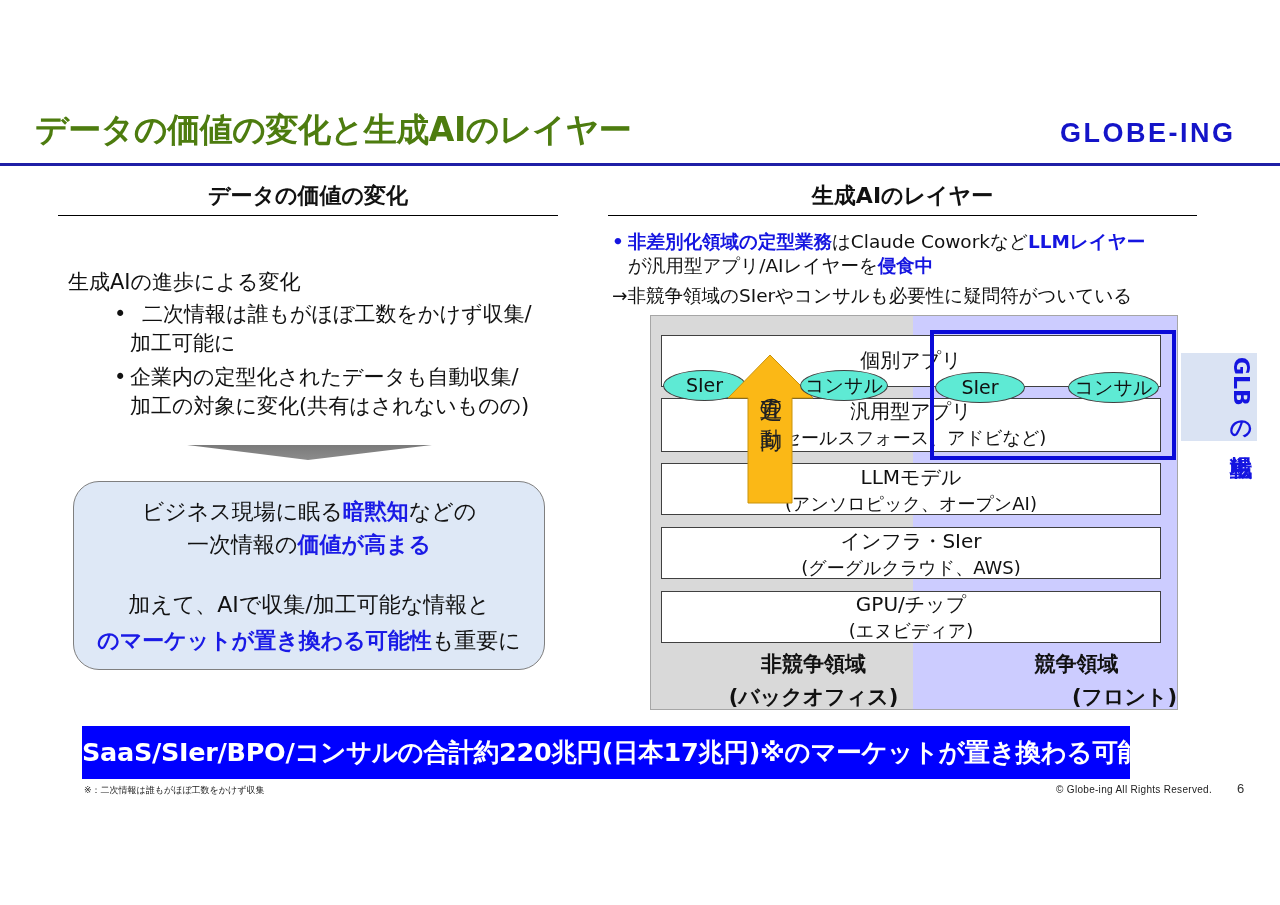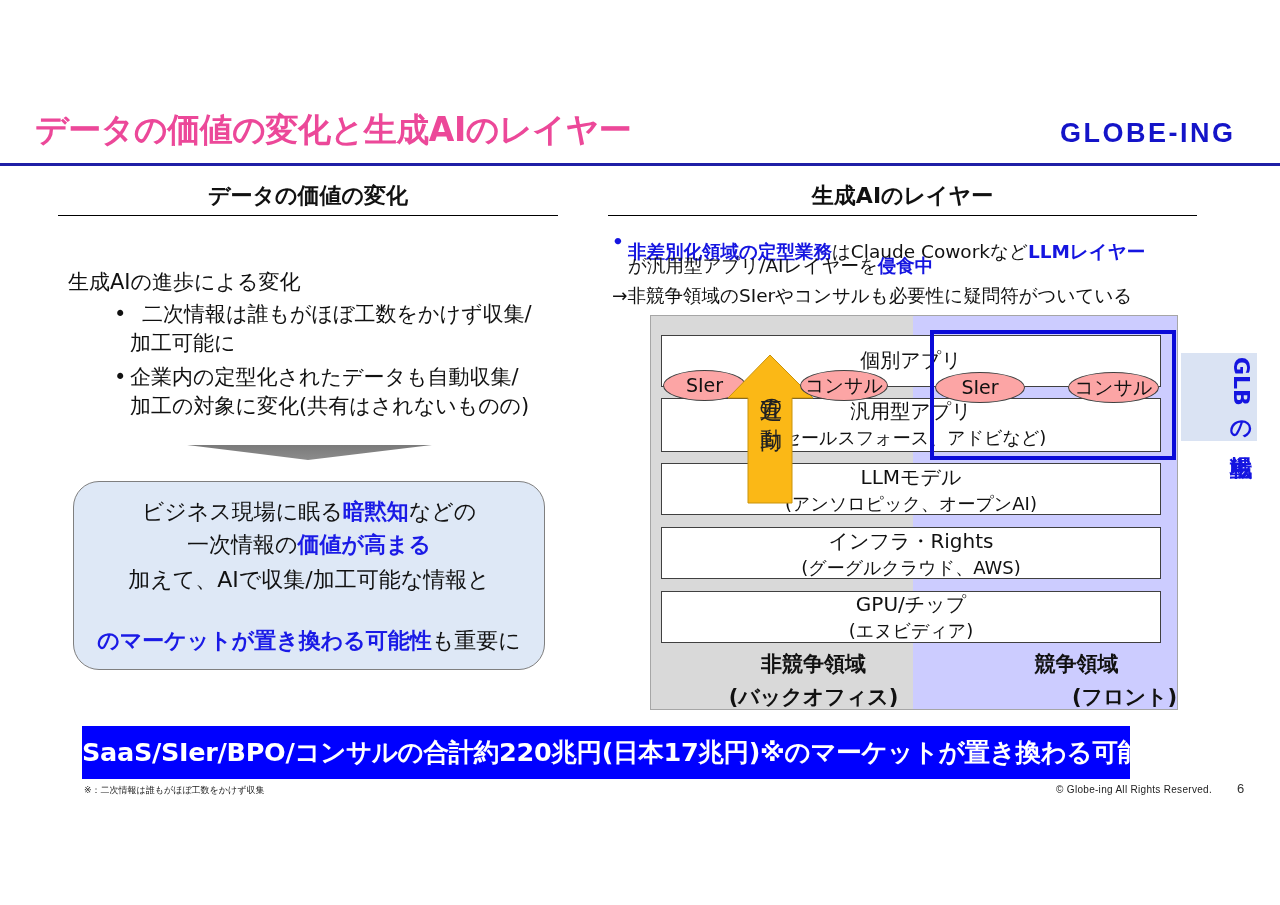--- a/index.html
+++ b/index.html
@@ -1,21 +1,21 @@
 <!DOCTYPE html>
 <html><head>
 <meta charset="utf-8">
 <style>
   html, body { margin: 0; padding: 0; background: #ffffff; }
   body { width: 1280px; height: 905px; position: relative; overflow: hidden;
          font-family: "DejaVu Sans", "Liberation Sans", sans-serif; color: #111111; }
   .abs { position: absolute; white-space: nowrap; }
 
   
-  .title { left: 35px; top: 110px; font-size: 33px; font-weight: bold; line-height: 40px; color: #ec4899; letter-spacing: -0.5px; text-align: right; }
+  .title { left: 35px; top: 110px; font-size: 33px; font-weight: bold; line-height: 40px; color: #4d7c0f; letter-spacing: -0.5px; text-align: right; }
   .logo { left: 1060px; top: 117px; font-family: "Liberation Sans", sans-serif; font-weight: bold;
           font-size: 27px; line-height: 32px; color: #1414c8; letter-spacing: 2.5px; }
   .header-rule { left: 0; top: 163px; width: 1280px; height: 3px; background: #1f1fa6; }
 
   
   .sec-heading { top: 182px; height: 28px; font-size: 22px; line-height: 28px; font-weight: bold; text-align: center; color: #111; }
   .sec-rule { top: 215px; height: 1px; background: #000; }
 
   
   .left-text { font-size: 21px; line-height: 26px; color: #111; }
@@ -32,21 +32,21 @@
   .em-blue { color: #1515e0; font-weight: bold; }
 
   
   .zone-left  { left: 650px; top: 315px; width: 263px; height: 394px; background: #d9d9d9; }
   .zone-right { left: 913px; top: 315px; width: 264px; height: 394px; background: #ccccff; }
   .zone-frame { left: 650px; top: 315px; width: 526px; height: 393px; border: 1px solid #a6a6a6; background: transparent; }
   .layer { left: 661px; width: 498px; background: #ffffff; border: 1px solid #404040; z-index: 2; }
   .layer-name { left: 661px; width: 500px; text-align: center; font-size: 20px; line-height: 24px; color: #111; z-index: 3; }
   .layer-sub  { left: 661px; width: 500px; text-align: center; font-size: 18px; line-height: 22px; color: #111; z-index: 3; }
 
-  .ellipse { height: 29px; background: #fca5a5; border: 1px solid #404040; border-radius: 50%;
+  .ellipse { height: 29px; background: #5eead4; border: 1px solid #404040; border-radius: 50%;
              text-align: center; font-size: 19px; line-height: 29px; color: #111; }
   .trend-arrow { left: 725px; top: 352px; z-index: 5; }
   .trend-text { left: 759px; top: 380px; width: 24px; writing-mode: vertical-rl; font-size: 22px;
                 letter-spacing: 2px; line-height: 24px; color: #222; z-index: 6; }
   .glb-rect { left: 930px; top: 330px; width: 238px; height: 122px; border: 4px solid #0a0ad8; z-index: 8; }
 
   .glb-label { left: 1181px; top: 353px; width: 76px; height: 88px; background: #dae3f3; }
   .glb-text { left: 1181px; top: 356px; width: 76px; height: 84px; writing-mode: vertical-rl;
               font-size: 22px; line-height: 32px; font-weight: bold; color: #1515e0;
               text-align: center; white-space: normal; }
@@ -91,32 +91,32 @@
   <polygon points="0,0 245,0 121,15" fill="url(#triGrad)"></polygon>
 </svg>
 
 <div class="abs value-box"></div>
 <div class="abs box-line" style="top:498px;">
   <span>ビジネス現場に眠る</span><span class="em">暗黙知</span><span>などの</span>
 </div>
 <div class="abs box-line" style="top:531px;">
   <span>一次情報の</span><span class="em">価値が高まる</span>
 </div>
-<div class="abs box-line" style="top:566px;">
+<div class="abs box-line" style="top:591px;">
   <span>加えて、AIで収集/加工可能な情報と</span>
 </div>
 <div class="abs box-line" style="top:627px;">
   <span class="em">のマーケットが置き換わる可能性</span><span>も重要に</span>
 </div>
 
 <div class="abs sec-heading" style="left:608px;width:589px;">生成AIのレイヤー</div>
 <div class="abs sec-rule" style="left:608px;width:589px;"></div>
 
 <div class="abs right-text em-blue" style="left:612px;top:230px;">•</div>
-<div class="abs right-text" style="left:628px;top:230px;margin-top:10px;">
+<div class="abs right-text" style="left:628px;top:230px;">
   <span class="em-blue">非差別化領域の定型業務</span><span>はClaude Coworkなど</span><span class="em-blue">LLMレイヤー</span>
 </div>
 <div class="abs right-text" style="left:628px;top:254px;">
   <span>が汎用型アプリ/AIレイヤーを</span><span class="em-blue">侵食中</span>
 </div>
 <div class="abs right-text" style="left:612px;top:284px;">→非競争領域のSIerやコンサルも必要性に疑問符がついている</div>
 
 <div class="abs zone-left"></div>
 <div class="abs zone-right"></div>
 <div class="abs zone-frame"></div>
@@ -126,21 +126,21 @@
 
 <div class="abs layer" style="top:398px;height:52px;"></div>
 <div class="abs layer-name" style="top:399px;">汎用型アプリ</div>
 <div class="abs layer-sub" style="top:427px;">(セールスフォース、アドビなど)</div>
 
 <div class="abs layer" style="top:463px;height:50px;"></div>
 <div class="abs layer-name" style="top:465px;">LLMモデル</div>
 <div class="abs layer-sub" style="top:493px;">(アンソロピック、オープンAI)</div>
 
 <div class="abs layer" style="top:527px;height:50px;"></div>
-<div class="abs layer-name" style="top:529px;">インフラ・Rights</div>
+<div class="abs layer-name" style="top:529px;">インフラ・SIer</div>
 <div class="abs layer-sub" style="top:557px;">(グーグルクラウド、AWS)</div>
 
 <div class="abs layer" style="top:591px;height:50px;"></div>
 <div class="abs layer-name" style="top:592px;">GPU/チップ</div>
 <div class="abs layer-sub" style="top:620px;">(エヌビディア)</div>
 
 <div class="abs ellipse" style="left:663px;top:370px;width:81px;z-index:4;">SIer</div>
 <div class="abs ellipse" style="left:800px;top:370px;width:86px;z-index:7;">コンサル</div>
 <div class="abs ellipse" style="left:935px;top:372px;width:88px;z-index:4;">SIer</div>
 <div class="abs ellipse" style="left:1068px;top:372px;width:89px;z-index:4;">コンサル</div>

